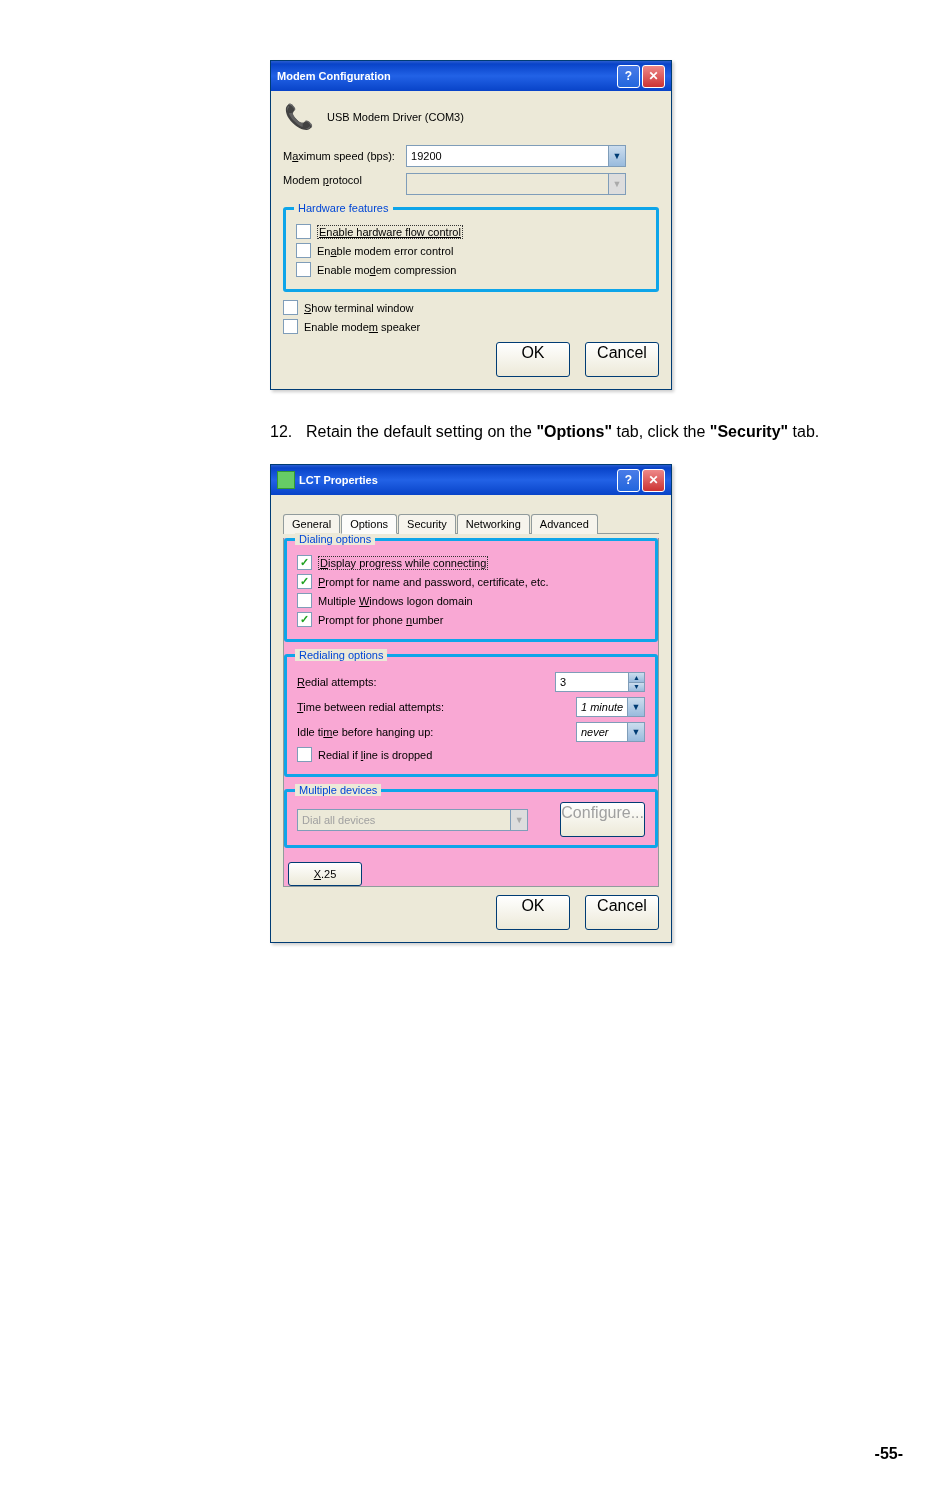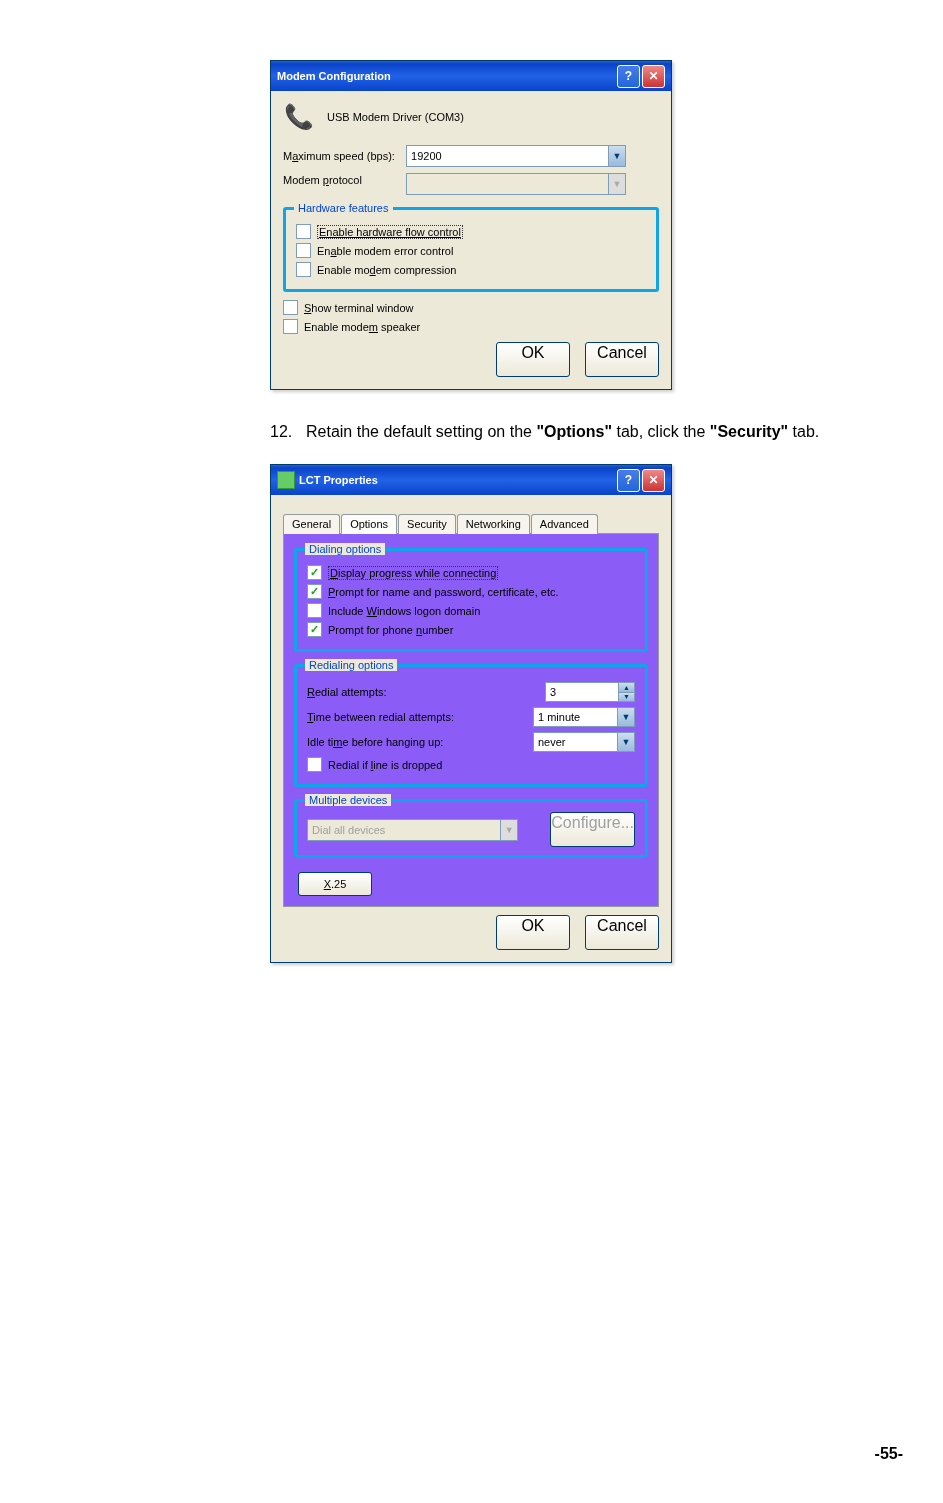--- a/index.html
+++ b/index.html
@@ -171,43 +171,42 @@
     top:1px;
   }
   .tab.active {
     background:#fcfcfa;
     border-bottom:1px solid #fcfcfa;
     z-index:2;
   }
   .tabs-body {
     border:1px solid #919b9c;
     border-top:none;
-    background:#8b5cf6;
-    padding:10px;
+    background:#f9a8d4;
   }
   .redial-row { display:flex; align-items:center; margin:5px 0; }
   .redial-row .rl { flex:1; }
   .spin {
     display:inline-flex; align-items:center;
     border:1px solid #7f9db9; background:#fff;
     height:20px; width:90px; padding:0 4px; position:relative;
     box-sizing:border-box;
   }
   .spin .spinbtns {
     position:absolute; right:0; top:0; bottom:0; width:15px;
     border-left:1px solid #7f9db9;
     display:flex; flex-direction:column;
   }
   .spin .spinbtns div {
     flex:1; background:linear-gradient(to bottom,#cde,#9bd);
     display:flex; align-items:center; justify-content:center;
     font-size:7px; color:#003c74;
   }
   .spin .spinbtns div:first-child{border-bottom:1px solid #7f9db9;}
-  .combo-sm { width:102px; box-sizing:border-box; }
+  .combo-sm { width:69px; box-sizing:border-box;font-style:italic; }
 
   .lct-icon {
     width:16px; height:16px;
     background:#6c6;
     display:inline-block;
     margin-right:4px;
     border:1px solid #393;
     vertical-align:middle;
   }
 
@@ -324,21 +323,21 @@
             <div class="cb-row">
               <span class="cb checked"></span>
               <span class="dotted"><u>D</u><span>isplay progress while connecting</span></span>
             </div>
             <div class="cb-row">
               <span class="cb checked"></span>
               <span><u>P</u><span>rompt for name and password, certificate, etc.</span></span>
             </div>
             <div class="cb-row">
               <span class="cb"></span>
-              <span><span>Include </span><u>W</u><span>indows logon domain</span></span>
+              <span><span>Multiple </span><u>W</u><span>indows logon domain</span></span>
             </div>
             <div class="cb-row">
               <span class="cb checked"></span>
               <span><span>Prompt for phone </span><u>n</u><span>umber</span></span>
             </div>
           </div>
 
           <div class="groupbox">
             <div class="legend">Redialing options</div>
             <div class="redial-row">

